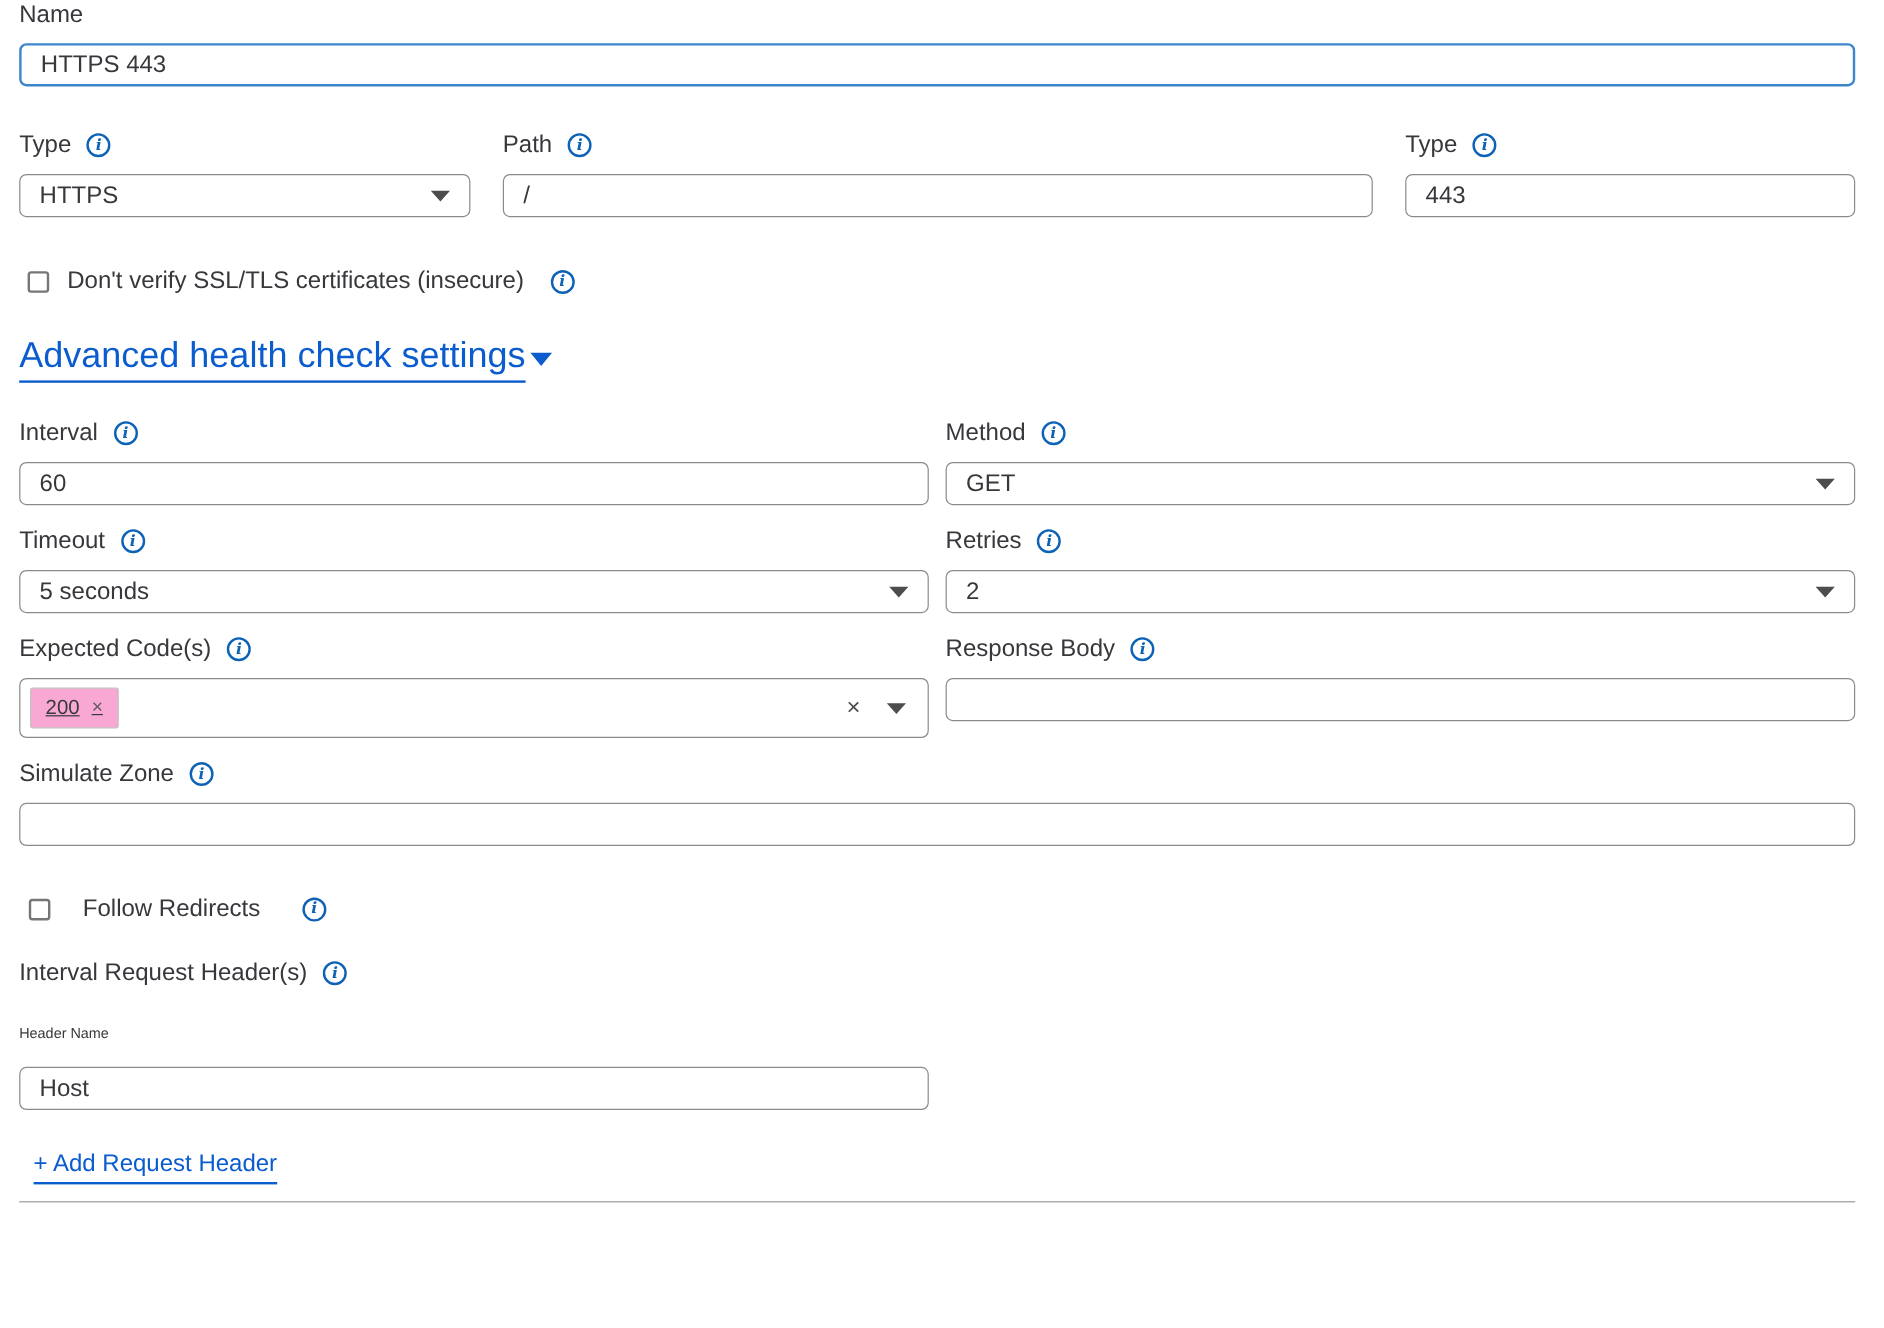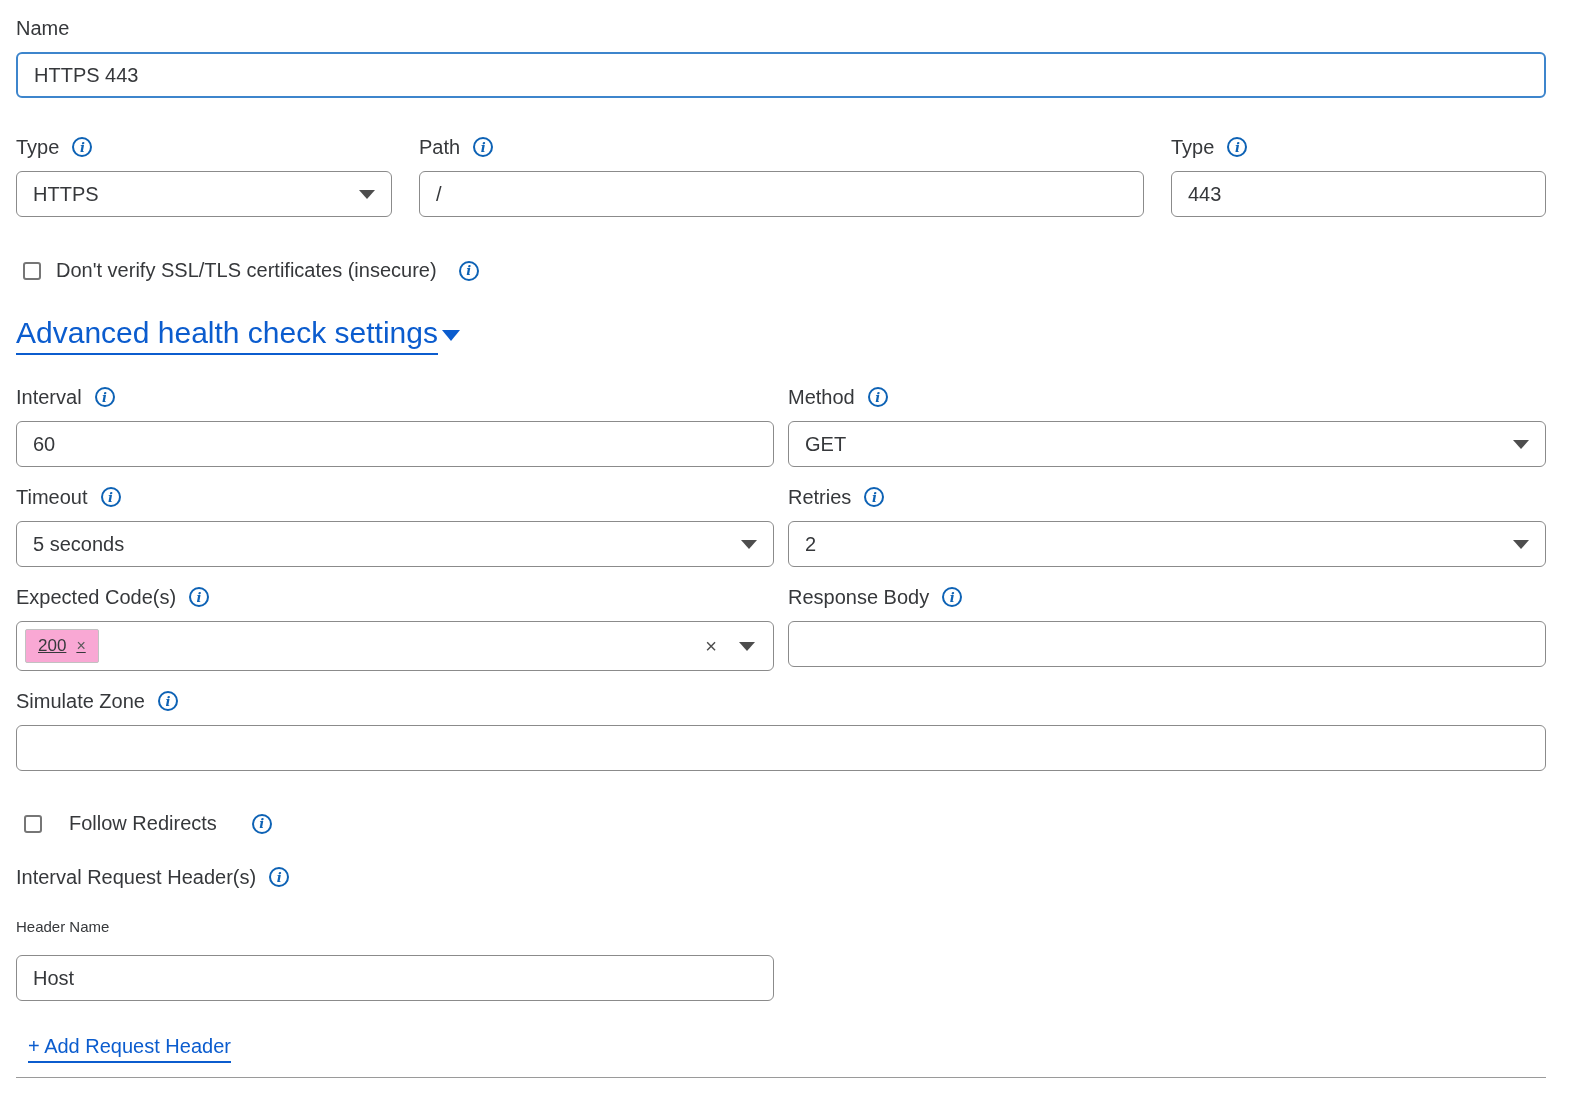--- a/index.html
+++ b/index.html
@@ -2,39 +2,39 @@
 <html><head>
 <meta charset="utf-8">
 <style>
   html,body{margin:0;padding:0;background:#fff;}
   body{
     width:1570px;height:1107px;
     font-family:"Liberation Sans",sans-serif;
     color:#36383b;
     overflow:hidden;
   }
-  .container{padding:16px 24px 0 16px;box-sizing:border-box;width:1570px;}
+  .container{padding:0 24px 0 16px;box-sizing:border-box;width:1570px;}
 
   
   .label-row{display:flex;align-items:center;gap:13px;margin:0 0 12px 0;font-size:20px;line-height:24px;color:#36383b;}
-  .label-row.small{font-size:15px;gap:10px;}
+  .label-row.small{font-size:12px;gap:10px;}
   .label-text{white-space:nowrap;}
 
   
   .info-icon{
     width:20px;height:20px;box-sizing:border-box;
     border:2px solid #0d62b5;border-radius:50%;
     display:inline-flex;align-items:center;justify-content:center;
     color:#0d62b5;font:italic 600 13px/1 "DejaVu Serif",serif;
     cursor:pointer;flex:0 0 auto;
   }
 
   
   .input, .select{
-    box-sizing:border-box;height:46px;width:100%;
+    box-sizing:border-box;height:36px;width:100%;
     border:1px solid #8b8b8b;border-radius:6px;background:#fff;
     font-family:"Liberation Sans",sans-serif;font-size:20px;color:#36383b;
     padding:0 16px;outline:none;
   }
   .input.focused{border:2px solid #3d85cc;}
   .select{display:flex;align-items:center;justify-content:space-between;cursor:pointer;}
   .caret{
     width:0;height:0;flex:0 0 auto;
     border-left:8px solid transparent;border-right:8px solid transparent;
     border-top:9px solid #4d4d4d;

